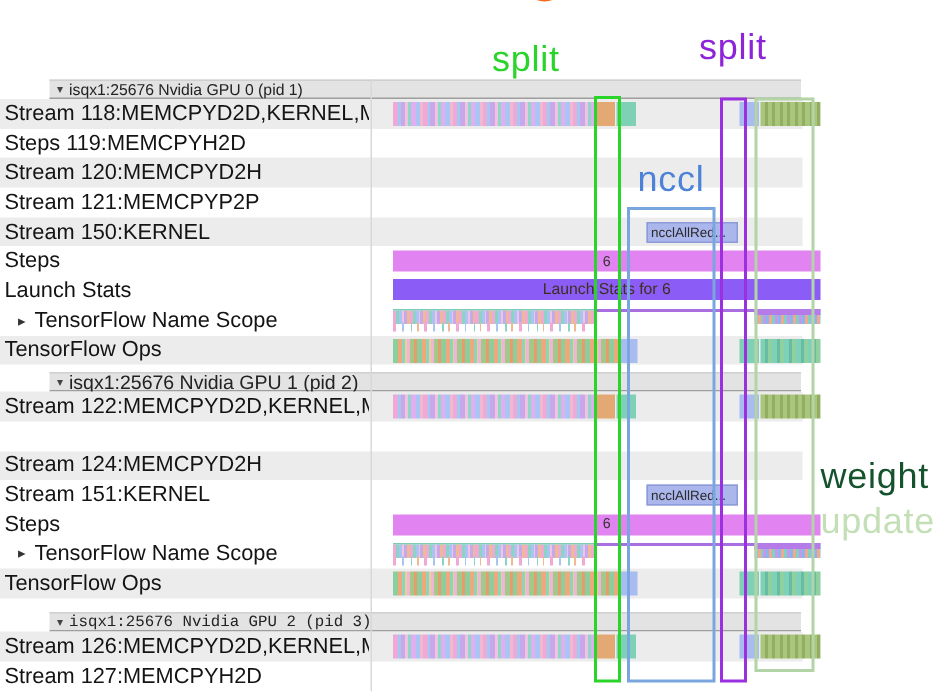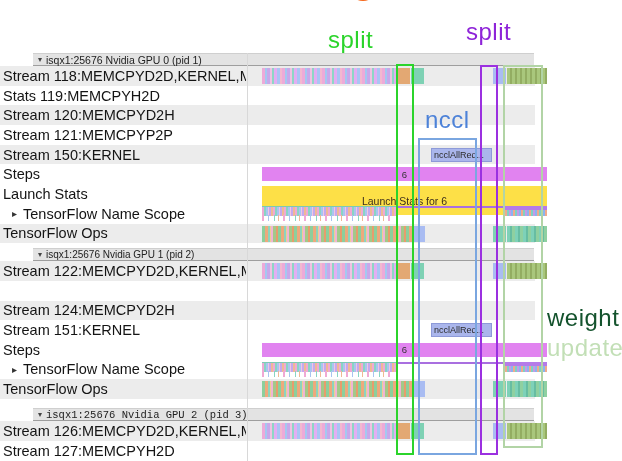--- a/index.html
+++ b/index.html
@@ -41,21 +41,21 @@
   }
   .nccl-bar{
     left:171px;width:61px;top:3px;height:14px;background:#aab6ec;border:1px solid #8d9ad8;box-sizing:border-box;
     font-size:9px;color:#2b2b2b;display:flex;align-items:center;padding-left:2px;white-space:nowrap;overflow:hidden;
   }
   .steps-bar{
     left:2px;width:285px;top:3px;height:14px;background:#e183f0;
     font-size:9.5px;color:#333;display:flex;align-items:center;justify-content:center;
   }
   .launch-bar{
-    left:2px;width:285px;top:2px;height:29px;background:#fde047;
+    left:2px;width:285px;top:2px;height:14px;background:#8b5cf6;
     font-size:10.5px;color:#3d2f1d;display:flex;align-items:center;justify-content:center;white-space:nowrap;
   }
   .ns-ticks{
     left:2px;width:136px;top:2px;height:9px;
     background:repeating-linear-gradient(90deg,#f0a9d4 0 2px,#89d4c4 2px 4px,#a9c4f0 4px 6px,#f0c4e4 6px 7px,#c4a9ed 7px 9px,#efb994 9px 11px);
     border-top:1px solid #7cc9b4;
   }
   .ns-drips{
     left:2px;width:130px;top:11px;height:6px;
     background:repeating-linear-gradient(90deg,#f0a9d4 0 2px,transparent 2px 6px,#a9c4f0 6px 7px,transparent 7px 12px,#89d4c4 12px 13px,transparent 13px 16px,#efb994 16px 17px,transparent 17px 21px);
@@ -94,21 +94,21 @@
         <div class="track">
           <div class="seg dense-main"></div>
           <div class="seg orange"></div>
           <div class="seg teal" style="left: 151px; width: 13px;"></div>
           <div class="seg blue" style="left: 233px; width: 13px;"></div>
           <div class="seg gstripe" style="left: 247px; width: 40px;"></div>
         </div>
       </div>
       <div class="row">
         <div class="row-label">
-          <span>Stats 119:MEMCPYH2D</span>
+          <span>Steps 119:MEMCPYH2D</span>
         </div>
         <div class="track"></div>
       </div>
       <div class="row shade">
         <div class="row-label">
           <span>Stream 120:MEMCPYD2H</span>
         </div>
         <div class="track"></div>
       </div>
       <div class="row">
@@ -160,21 +160,21 @@
         <div class="track">
           <div class="seg ops-main"></div>
           <div class="seg blue" style="left: 153px; width: 12px;"></div>
           <div class="seg teal" style="left: 233px; width: 13px;"></div>
           <div class="seg tstripe" style="left: 247px; width: 40px; position: absolute;"></div>
         </div>
       </div>
       <div style="height: 5px;"></div>
       <div class="sec-header">
         <div class="tri">▾</div>
-        <div style="font-size: 10px;">isqx1:25676 Nvidia GPU 1 (pid 2)</div>
+        <div style="font-size: 13px;">isqx1:25676 Nvidia GPU 1 (pid 2)</div>
       </div>
       <div class="row shade">
         <div class="row-label">
           <span>Stream 122:MEMCPYD2D,KERNEL,MI</span>
         </div>
         <div class="track">
           <div class="seg dense-main"></div>
           <div class="seg orange"></div>
           <div class="seg teal" style="left: 151px; width: 13px;"></div>
           <div class="seg blue" style="left: 233px; width: 13px;"></div>

